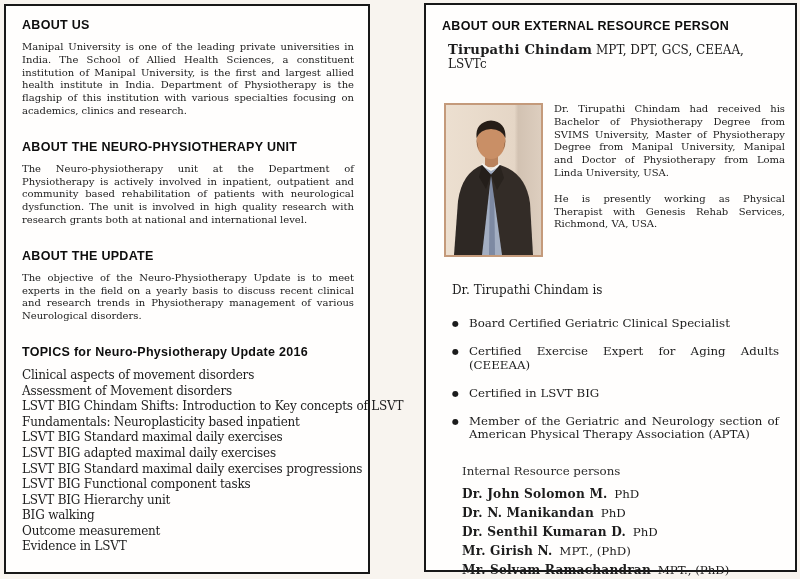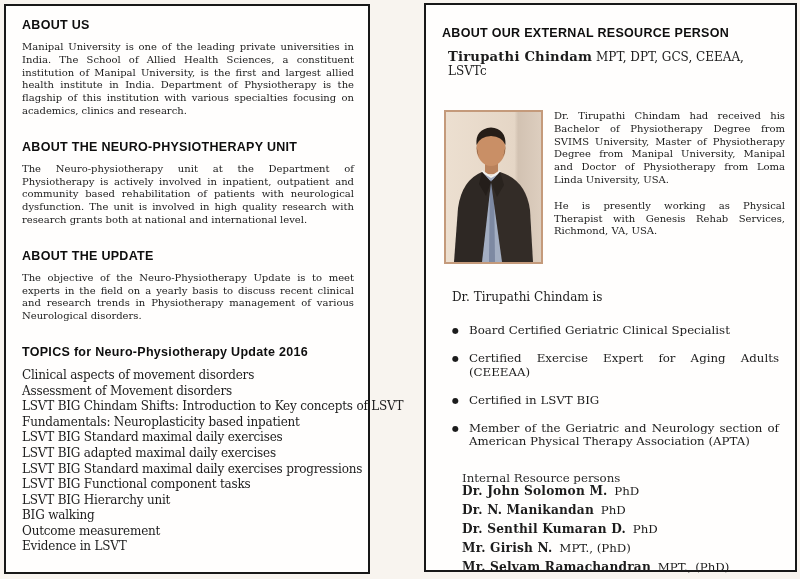--- a/index.html
+++ b/index.html
@@ -10,21 +10,21 @@
     color:#1c1c1c;
     position:relative;
   }
   .page { position:absolute; inset:0; }
   .panel {
     position:absolute;
     background:#fffefd;
     border:2px solid #181818;
   }
   .panel.left  { left:4px;   top:4px; width:366px; height:570px; padding:12px 14px 0 16px; }
-  .panel.right { left:424px; top:3px; width:373px; height:569px; padding:21px 10px 0 16px; }
+  .panel.right { left:424px; top:3px; width:373px; height:569px; padding:14px 10px 0 16px; }
 
   .h {
     font-family:"Liberation Sans", sans-serif;
     font-weight:bold;
     font-size:12.5px;
     letter-spacing:0.3px;
     color:#0e0e0e;
     margin:0 0 9px 0;
   }
   .body {
@@ -50,21 +50,21 @@
 
   .intro { margin:26px 0 0 10px; font-size:12px; }
 
   .quals { list-style:none; margin:20px 0 0 10px; }
   .qual  { display:flex; font-size:11.8px; line-height:13.5px; margin-bottom:14.5px; }
   .blt   { font-size:8px; line-height:13.5px; margin-right:10px; flex:none; }
   .qtext { flex:1; text-align:justify; max-width:310px; }
 
   .internal { margin:22px 0 0 20px; }
   .int-h { font-size:11.8px; color:#2c2c2c; }
-  .persons { list-style:none; margin-top:0; }
+  .persons { list-style:none; margin-top:10px; }
   .person  { font-size:11.8px; line-height:13px; margin-bottom:6px; }
   .person strong { font-size:12.2px; letter-spacing:0.2px; }
   .person .pdeg  { margin-left:3px; }
 </style>
 </head>
 <body>
 
 <div class="page">
 
   <section class="panel left">

